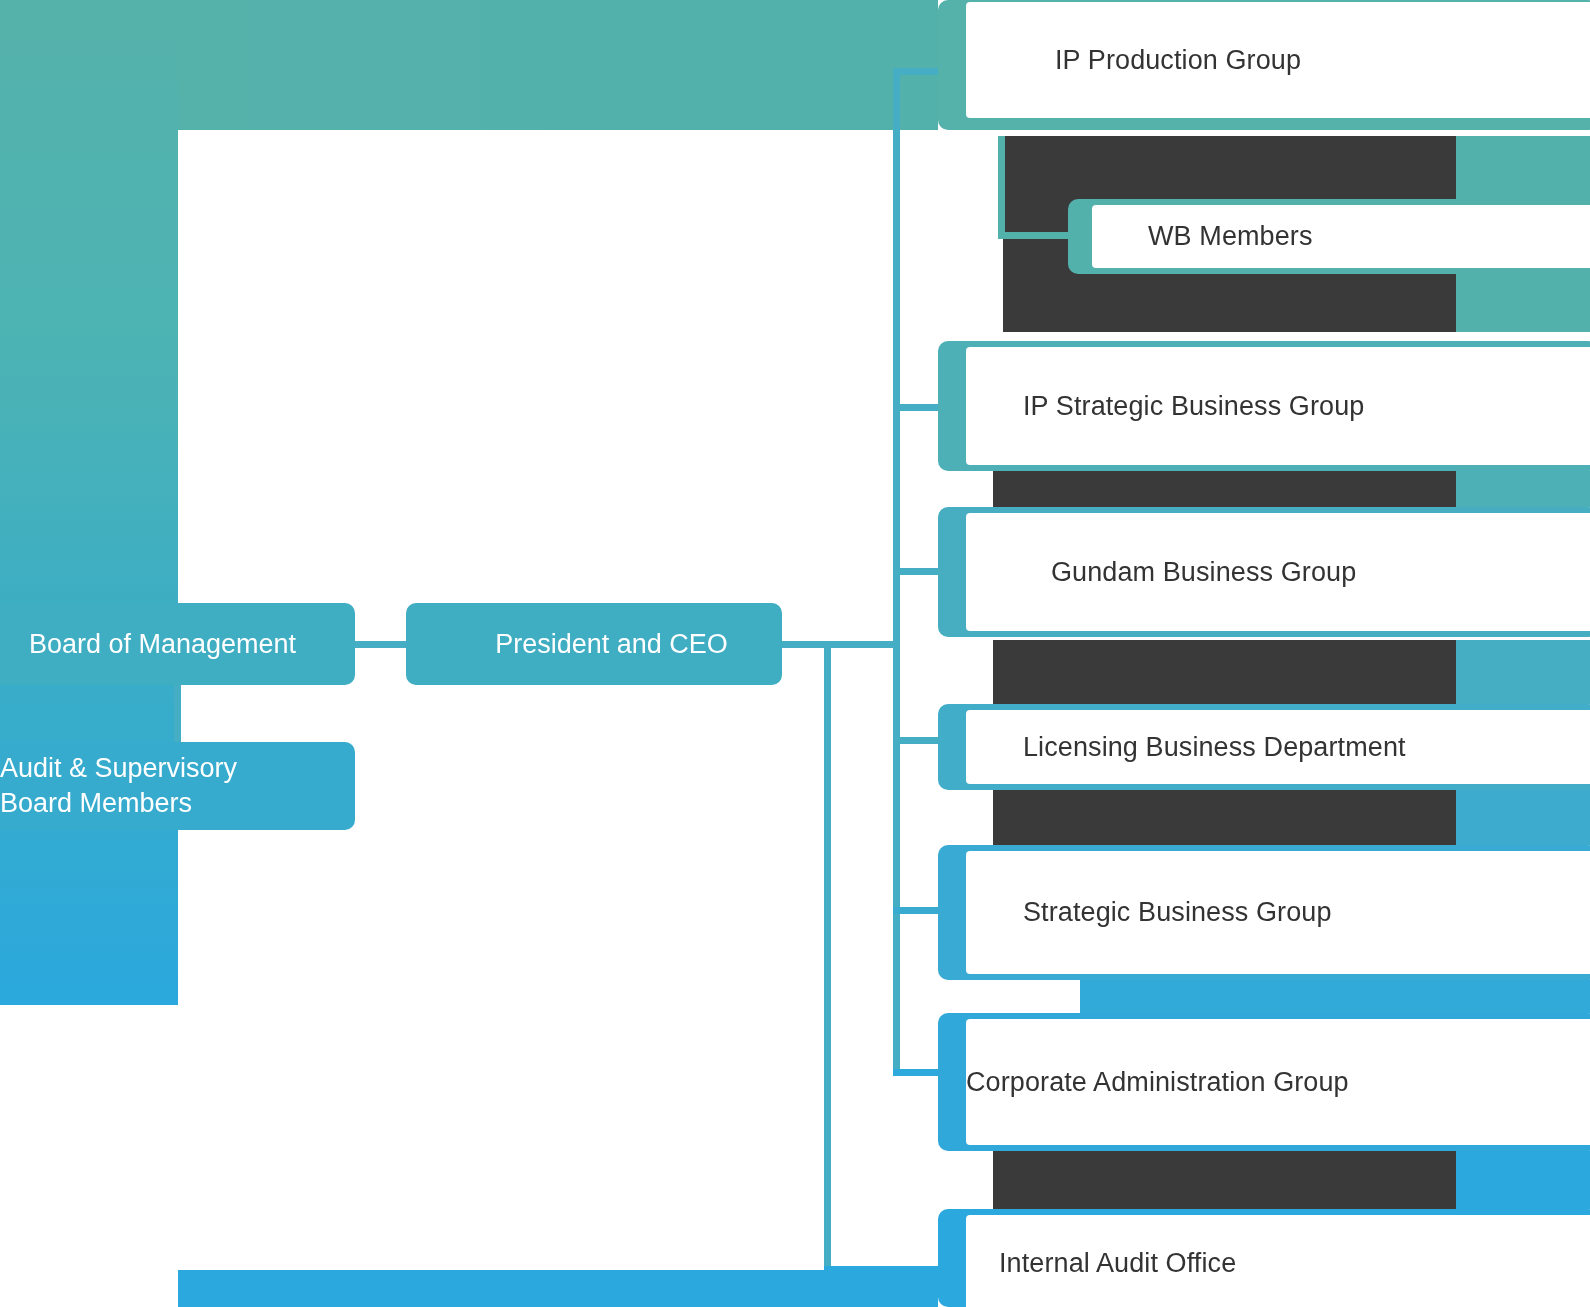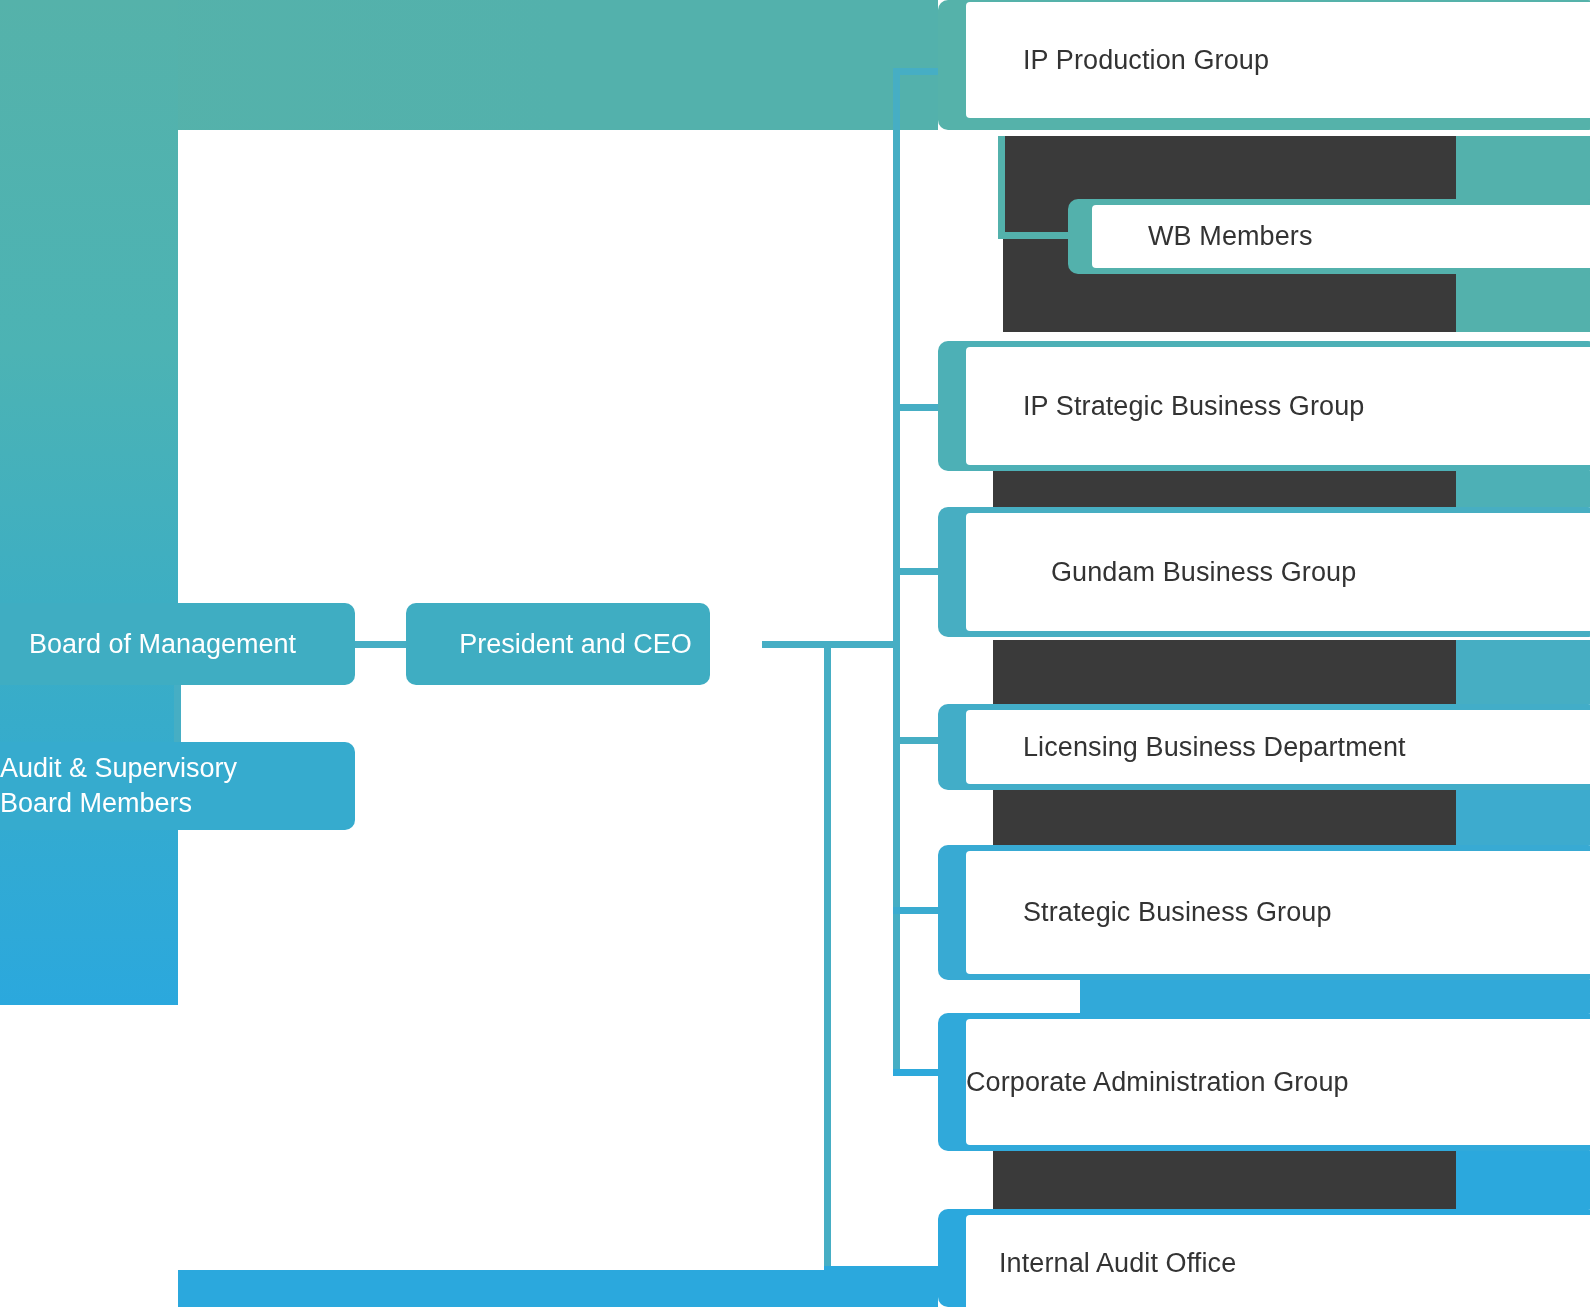--- a/index.html
+++ b/index.html
@@ -92,27 +92,27 @@
 
   <div class="solid" style="left:-30px;top:603px;width:385px;height:82px;background:#3fadc2;">
     <span class="label">Board of Management</span>
   </div>
 
   <div class="solid multiline" style="left:-30px;top:742px;width:385px;height:88px;background:#36abce;">
     <span class="label">Audit &amp; Supervisory
 Board Members</span>
   </div>
 
-  <div class="solid" style="left:406px;top:603px;width:304px;height:82px;background:#3fadc2;padding-left:35px;">
+  <div class="solid" style="left:406px;top:603px;width:376px;height:82px;background:#3fadc2;padding-left:35px;">
     <span class="label">President and CEO</span>
   </div>
 
   <div class="node" style="left:938px;top:0px;width:660px;height:130px;background:#55b2aa;">
     <div class="inner" style="left:28px;top:2px;right:-4px;bottom:12px;">
-      <span class="label" style="padding-left:57px;">IP Production Group</span>
+      <span class="label" style="padding-left:89px;">IP Production Group</span>
     </div>
   </div>
 
   <div class="node" style="left:1068px;top:199px;width:530px;height:75px;background:#53b1ac;">
     <div class="inner" style="left:24px;top:6px;right:-4px;bottom:6px;">
       <span class="label" style="padding-left:56px;">WB Members</span>
     </div>
   </div>
 
   <div class="node" style="left:938px;top:341px;width:660px;height:130px;background:#4db0b6;">

